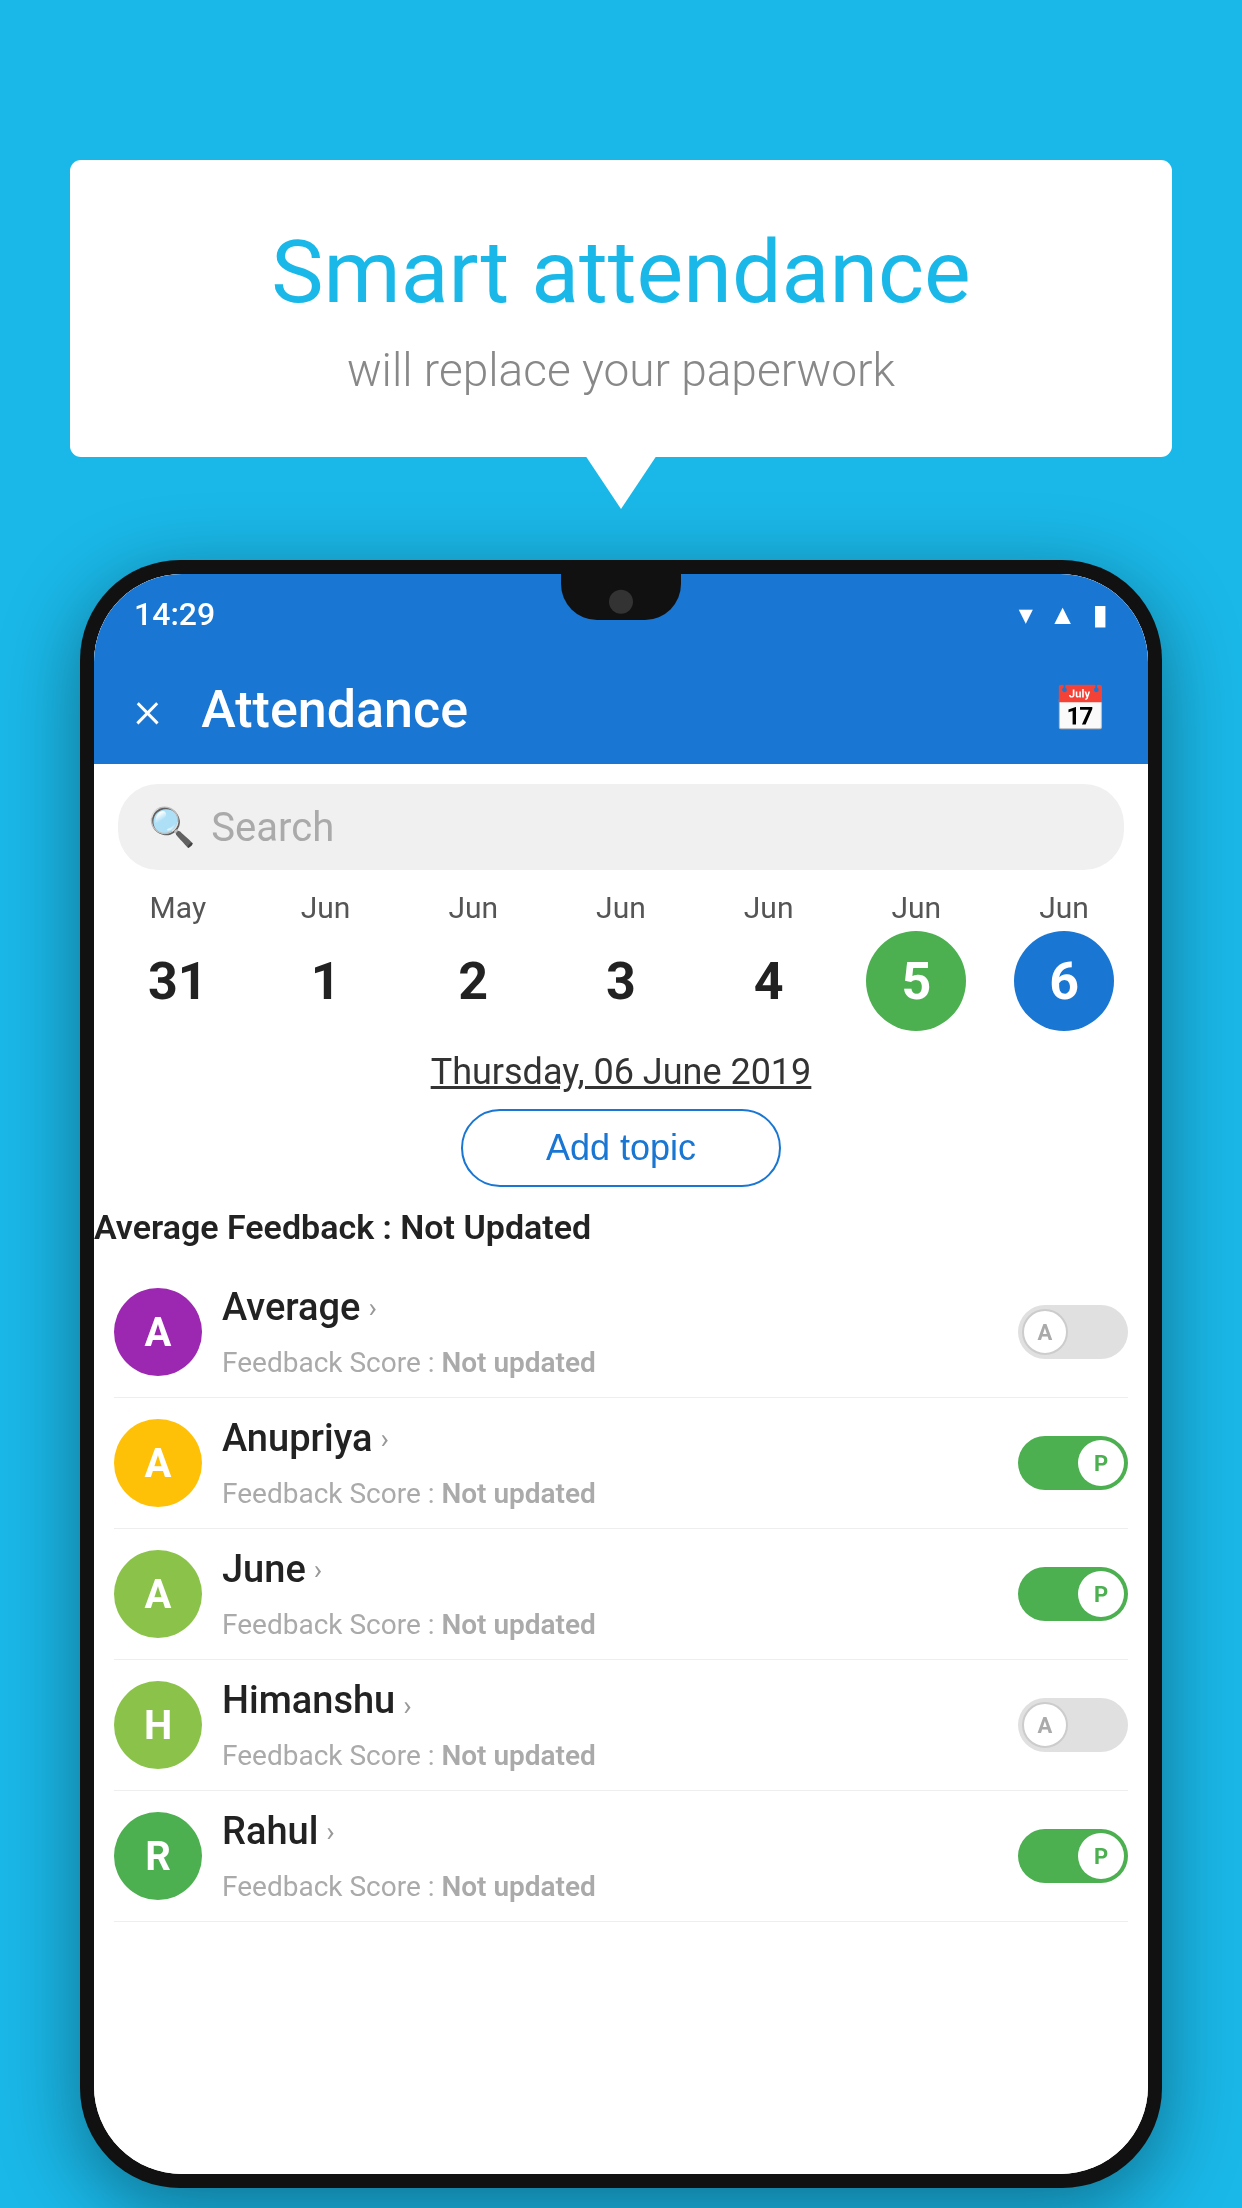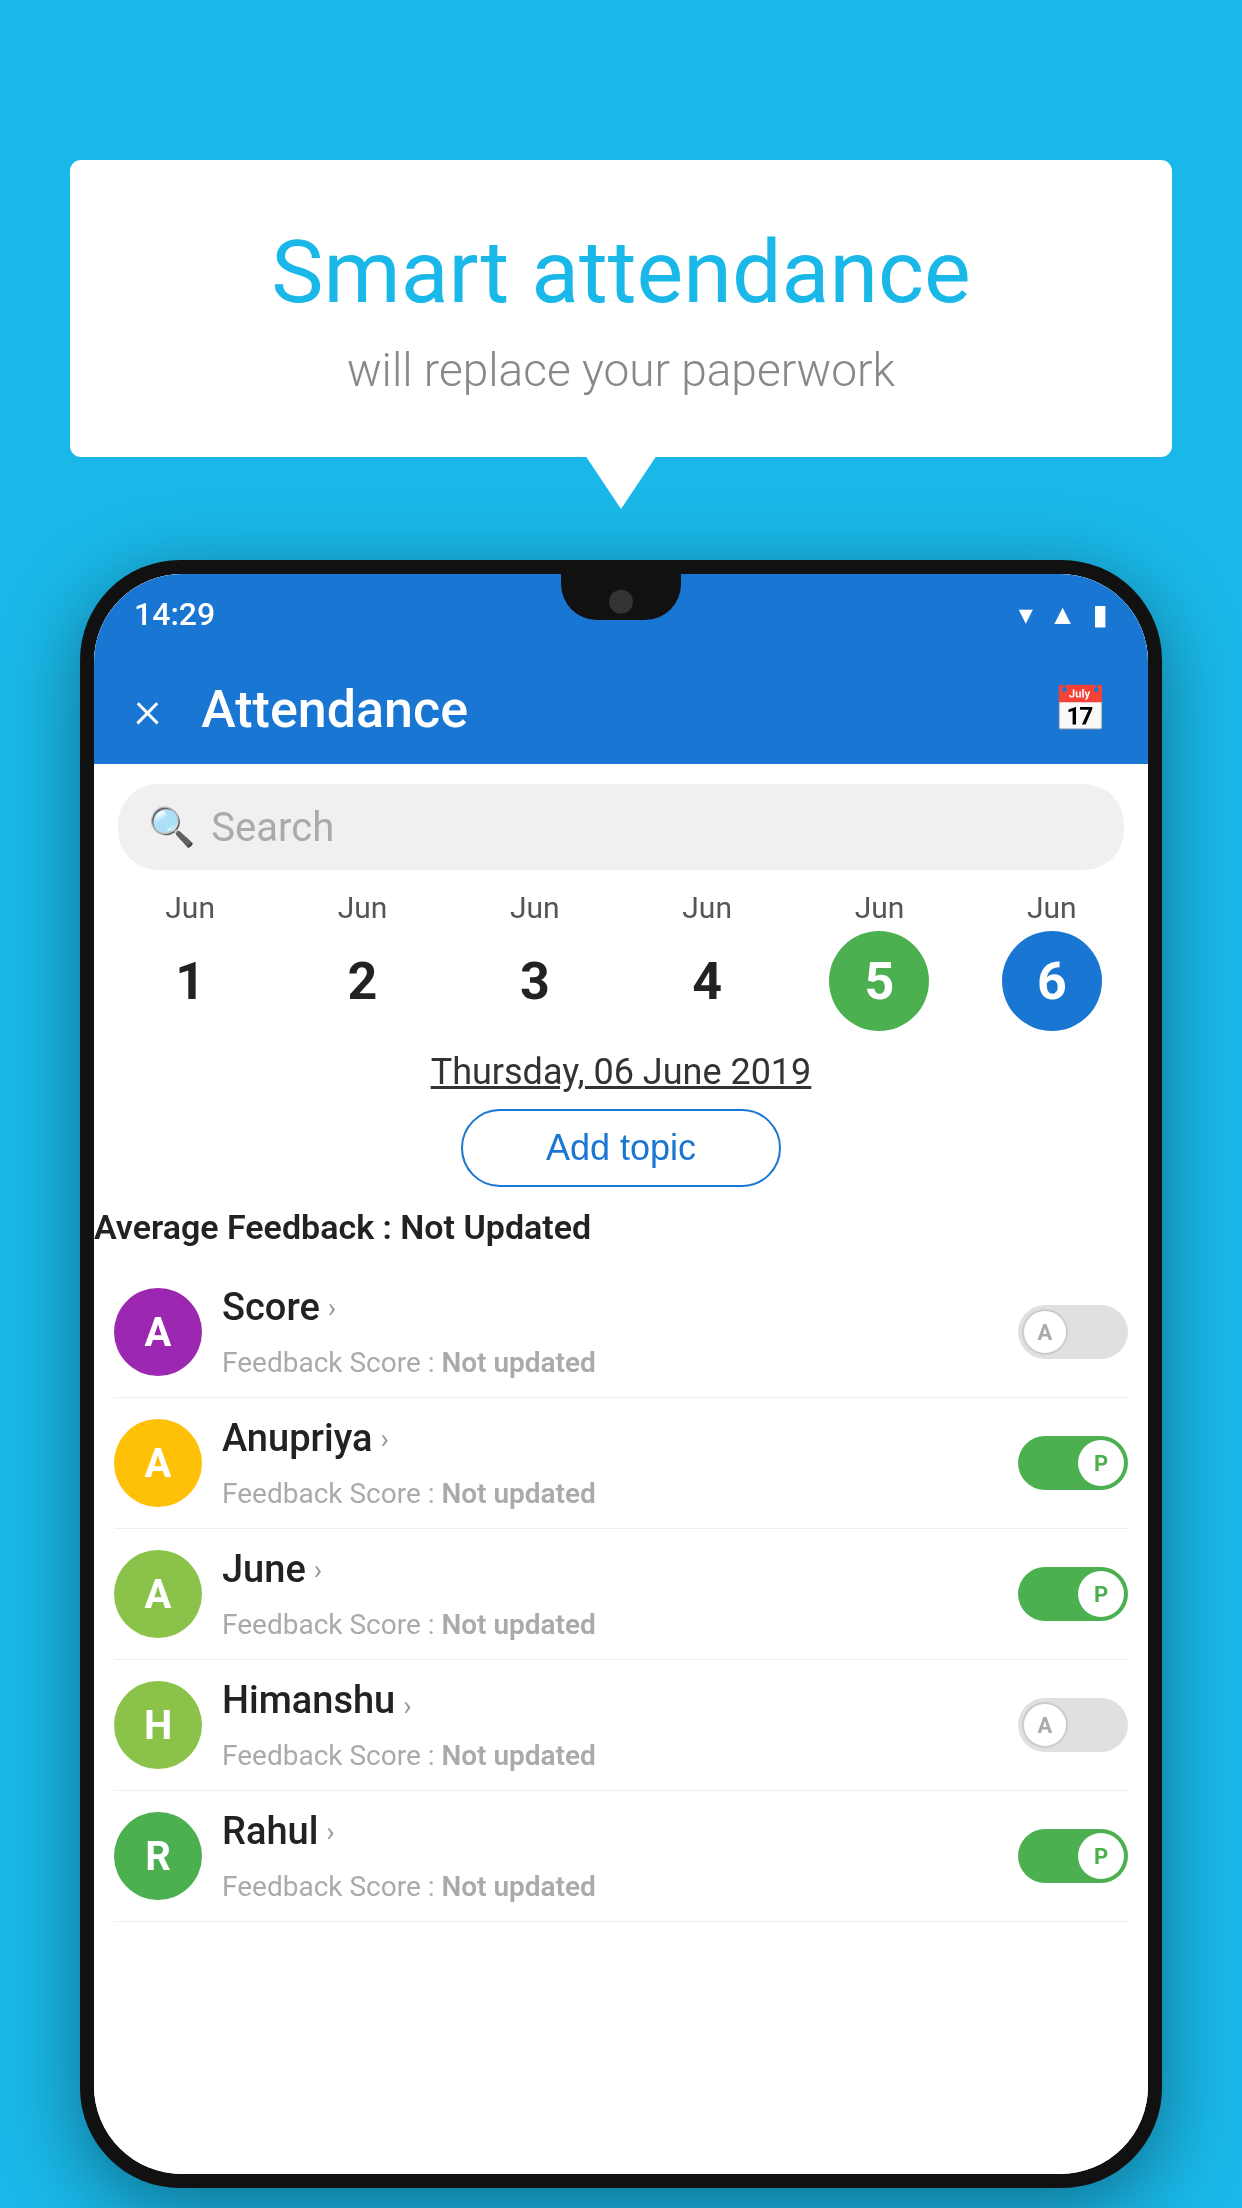--- a/index.html
+++ b/index.html
@@ -410,20 +410,24 @@
 
       <div class="app-content">
 
         <div class="search-bar">
           <span class="search-icon-wrap">🔍</span>
           <span class="search-text">Search</span>
         </div>
 
         <div class="calendar-strip" id="calendar-strip">
             <div class="calendar-day">
+              <div class="cal-month">May</div>
+              <div class="cal-date">31</div>
+            </div>
+            <div class="calendar-day">
               <div class="cal-month">Jun</div>
               <div class="cal-date">1</div>
             </div>
             <div class="calendar-day">
               <div class="cal-month">Jun</div>
               <div class="cal-date">2</div>
             </div>
             <div class="calendar-day">
               <div class="cal-month">Jun</div>
               <div class="cal-date">3</div>
@@ -446,21 +450,21 @@
 
         <button class="add-topic-btn">Add topic</button>
 
         <div class="avg-feedback"><span>Average Feedback :</span> <span style="color:#222;font-weight:600">Not Updated</span></div>
 
         <div class="student-list" id="student-list">
             <div class="student-item">
               <div class="avatar" style="background: rgb(156, 39, 176);">A</div>
               <div class="student-info">
                 <div style="display: flex; align-items: center;">
-                  <span class="student-name">Score</span>
+                  <span class="student-name">Average</span>
                   <span class="chevron"> ›</span>
                 </div>
                 <div class="student-feedback">Feedback Score : <b>Not updated</b></div>
               </div>
               <div class="toggle-wrap">
                 <div class="toggle off">
                   <div class="toggle-knob off-label">A</div>
                 </div>
               </div>
             </div>

